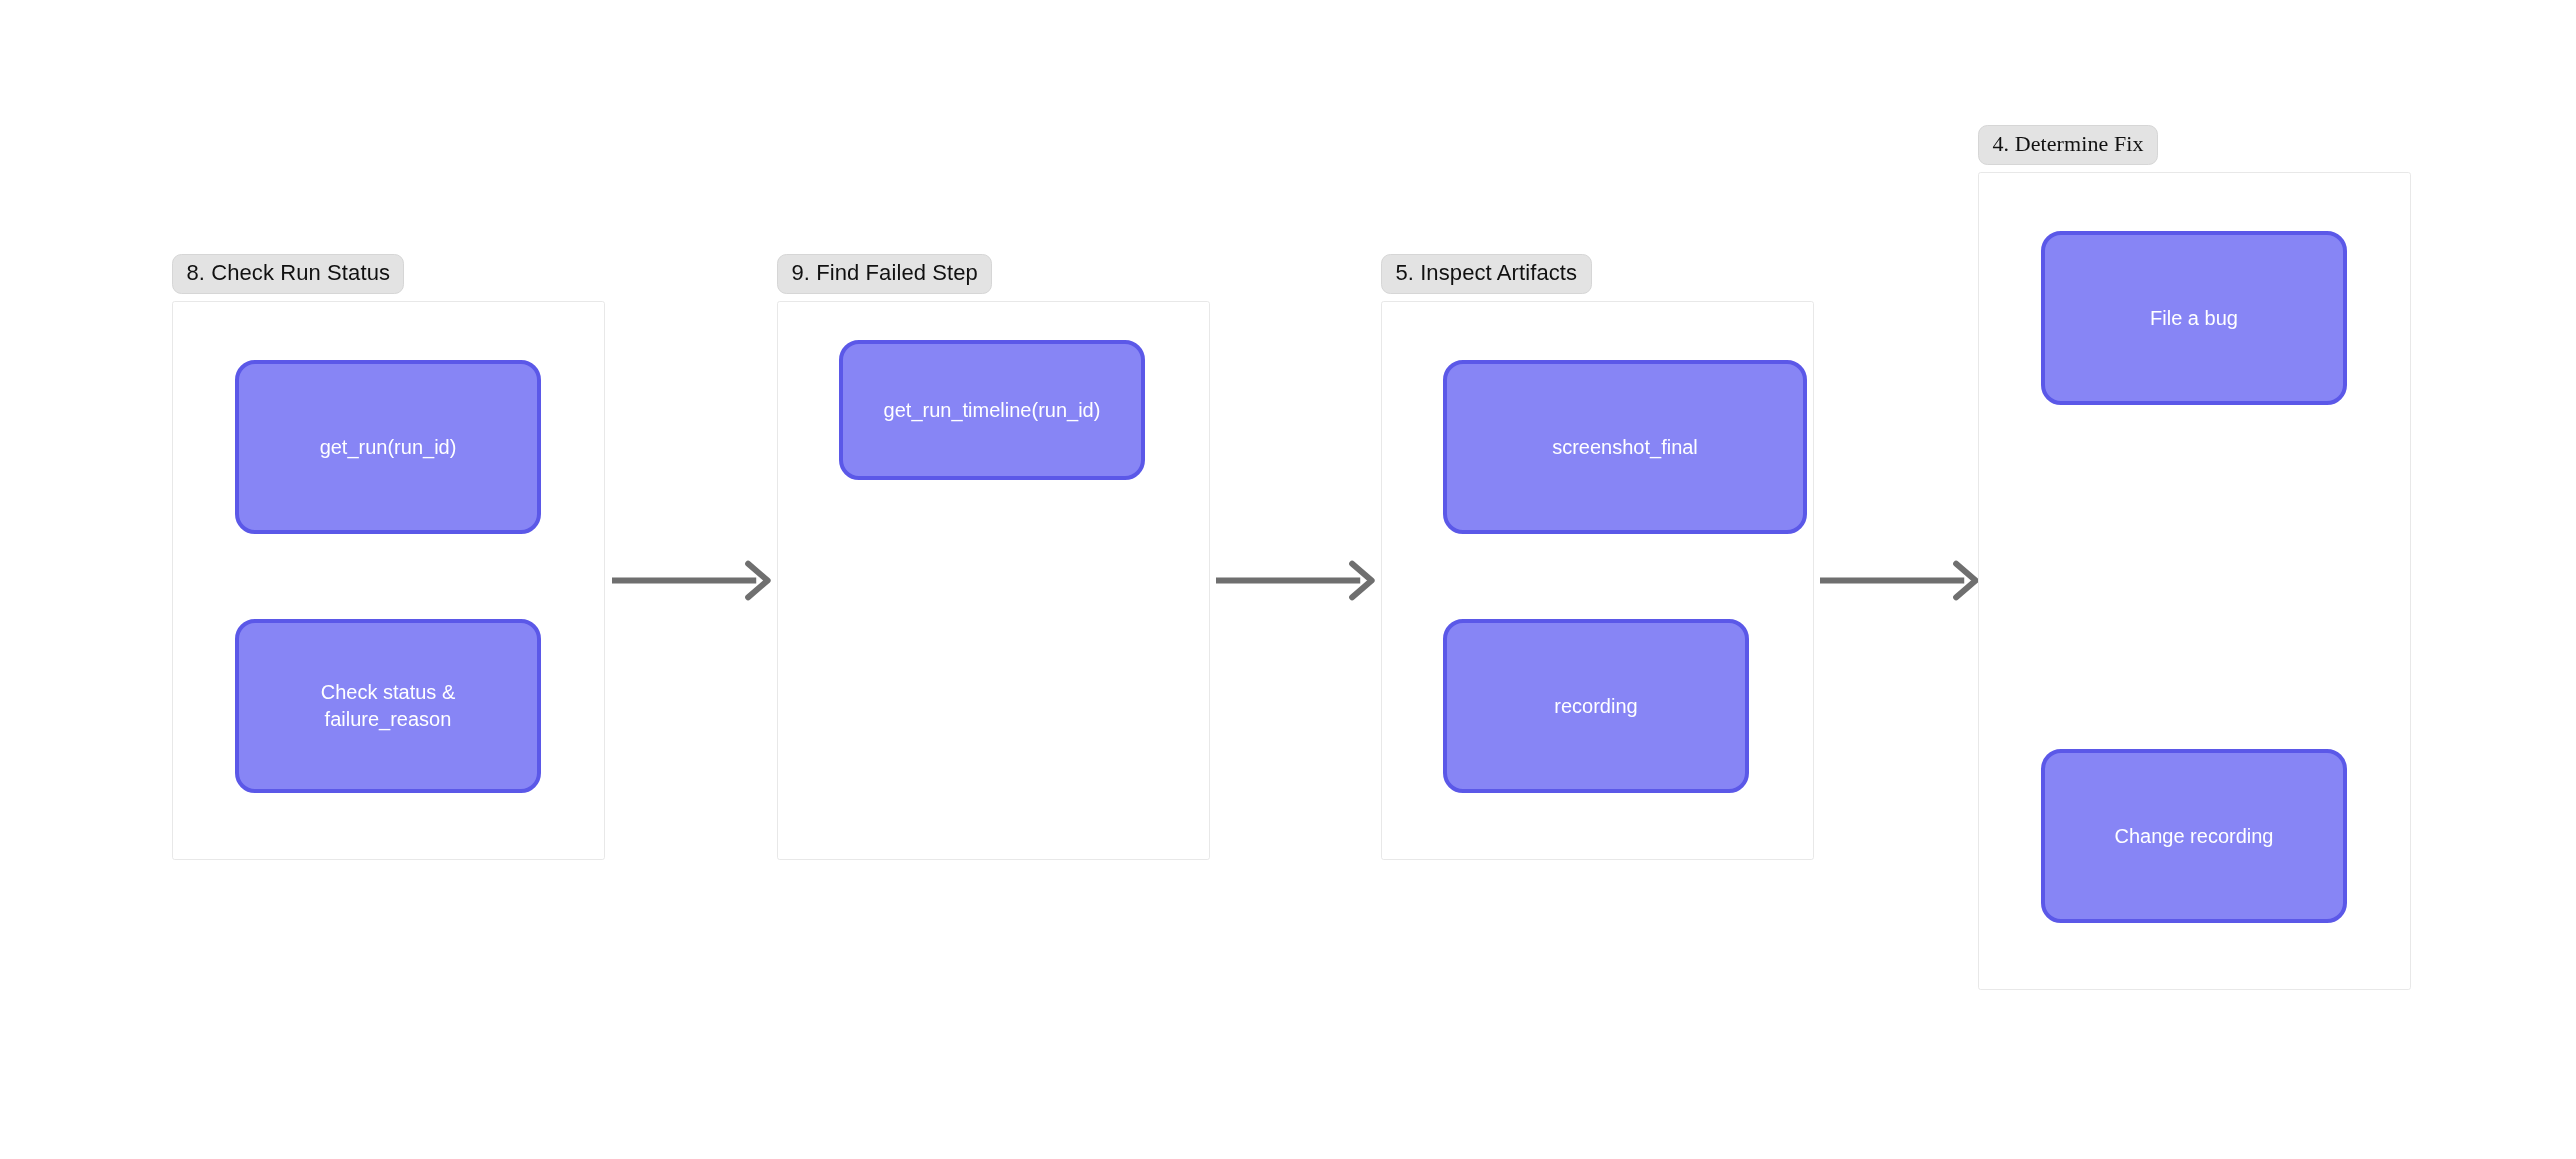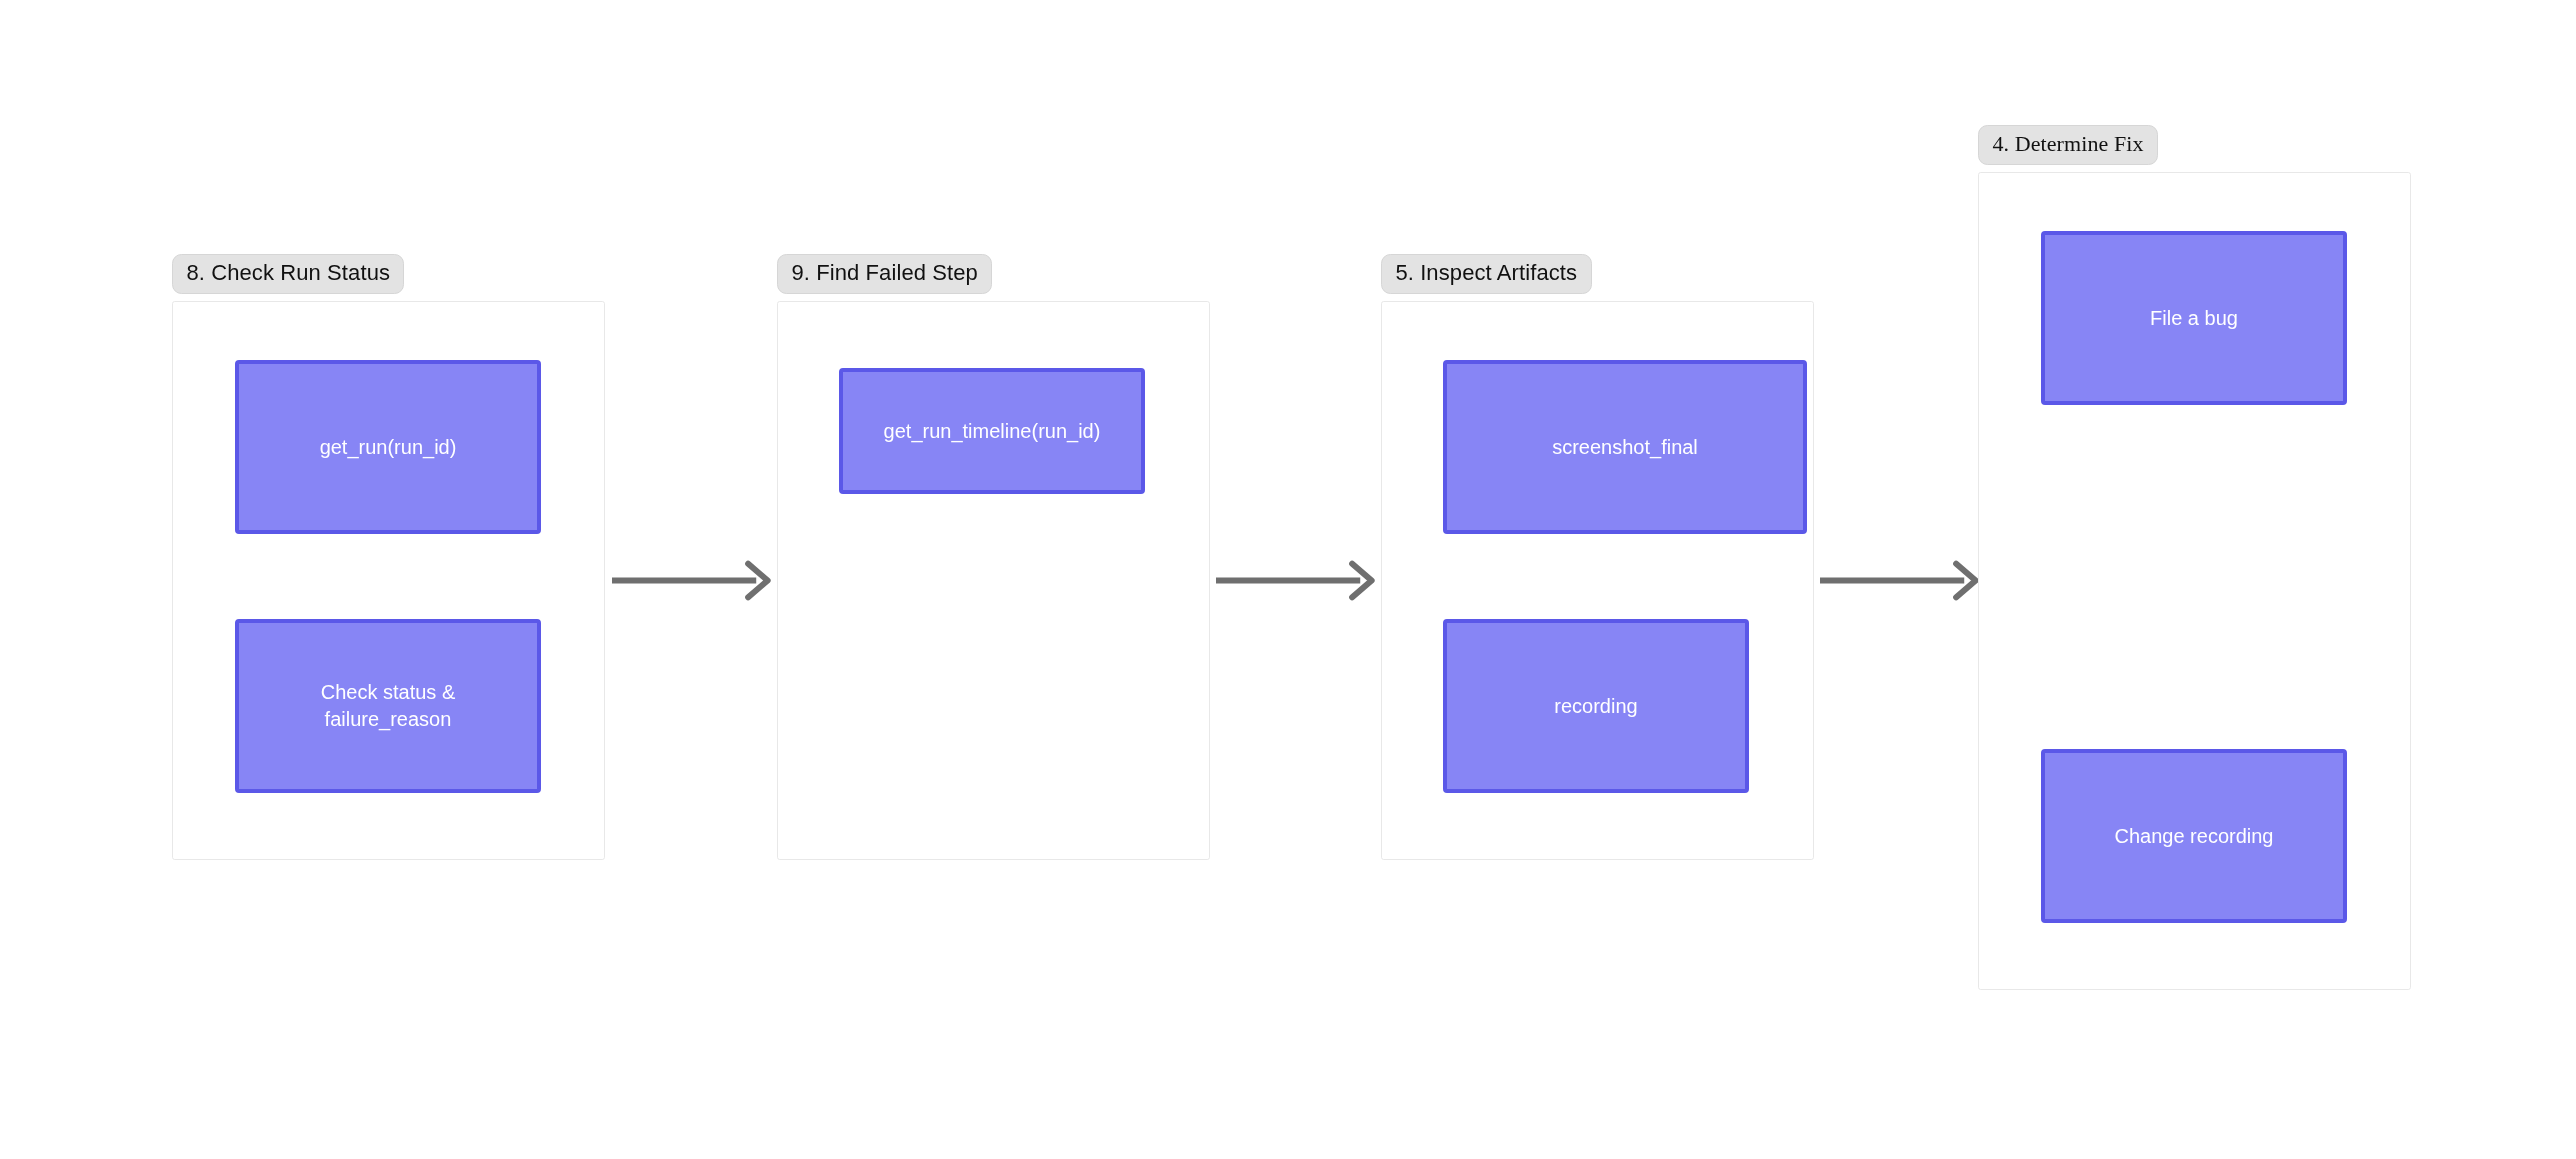--- a/index.html
+++ b/index.html
@@ -43,21 +43,21 @@
     white-space: nowrap;
     font-family: "Liberation Sans", sans-serif;
   }
 
   
   .node {
     position: absolute;
     box-sizing: border-box;
     background: #8785f5;
     border: 4px solid #5b58e8;
-    border-radius: 4px;
+    border-radius: 20px;
     display: flex;
     align-items: center;
     justify-content: center;
     text-align: center;
   }
   .node-label {
     color: #ffffff;
     font-size: 20px;
     line-height: 1.35;
     font-family: "Liberation Sans", sans-serif;
@@ -94,21 +94,21 @@
     <svg width="161" height="47" viewBox="0 0 240 70" xmlns="http://www.w3.org/2000/svg">
       <line x1="0" y1="35" x2="215" y2="35" stroke="#6f6f6f" stroke-width="9" stroke-linecap="butt"></line>
       <polyline points="203,10 232,35 203,60" fill="none" stroke="#6f6f6f" stroke-width="9" stroke-linecap="round" stroke-linejoin="round"></polyline>
     </svg>
   </div>
 
   <div class="cluster-label" style="left:777px; top:254px;">9. Find Failed Step</div>
   <div class="cluster" style="left:777px; top:301px; width:433px; height:559px;">
   </div>
 
-  <div class="node" style="left:839px; top:368px; width:306px; height:126px;align-items:center;">
+  <div class="node" style="left:839px; top:340px; width:306px; height:140px;align-items:center;">
     <span class="node-label">get_run_timeline(run_id)</span>
   </div>
 
 
   <div class="arrow" style="left:1216px; top:557px; width:161px; height:47px;">
     <svg width="161" height="47" viewBox="0 0 240 70" xmlns="http://www.w3.org/2000/svg">
       <line x1="0" y1="35" x2="215" y2="35" stroke="#6f6f6f" stroke-width="9" stroke-linecap="butt"></line>
       <polyline points="203,10 232,35 203,60" fill="none" stroke="#6f6f6f" stroke-width="9" stroke-linecap="round" stroke-linejoin="round"></polyline>
     </svg>
   </div>

